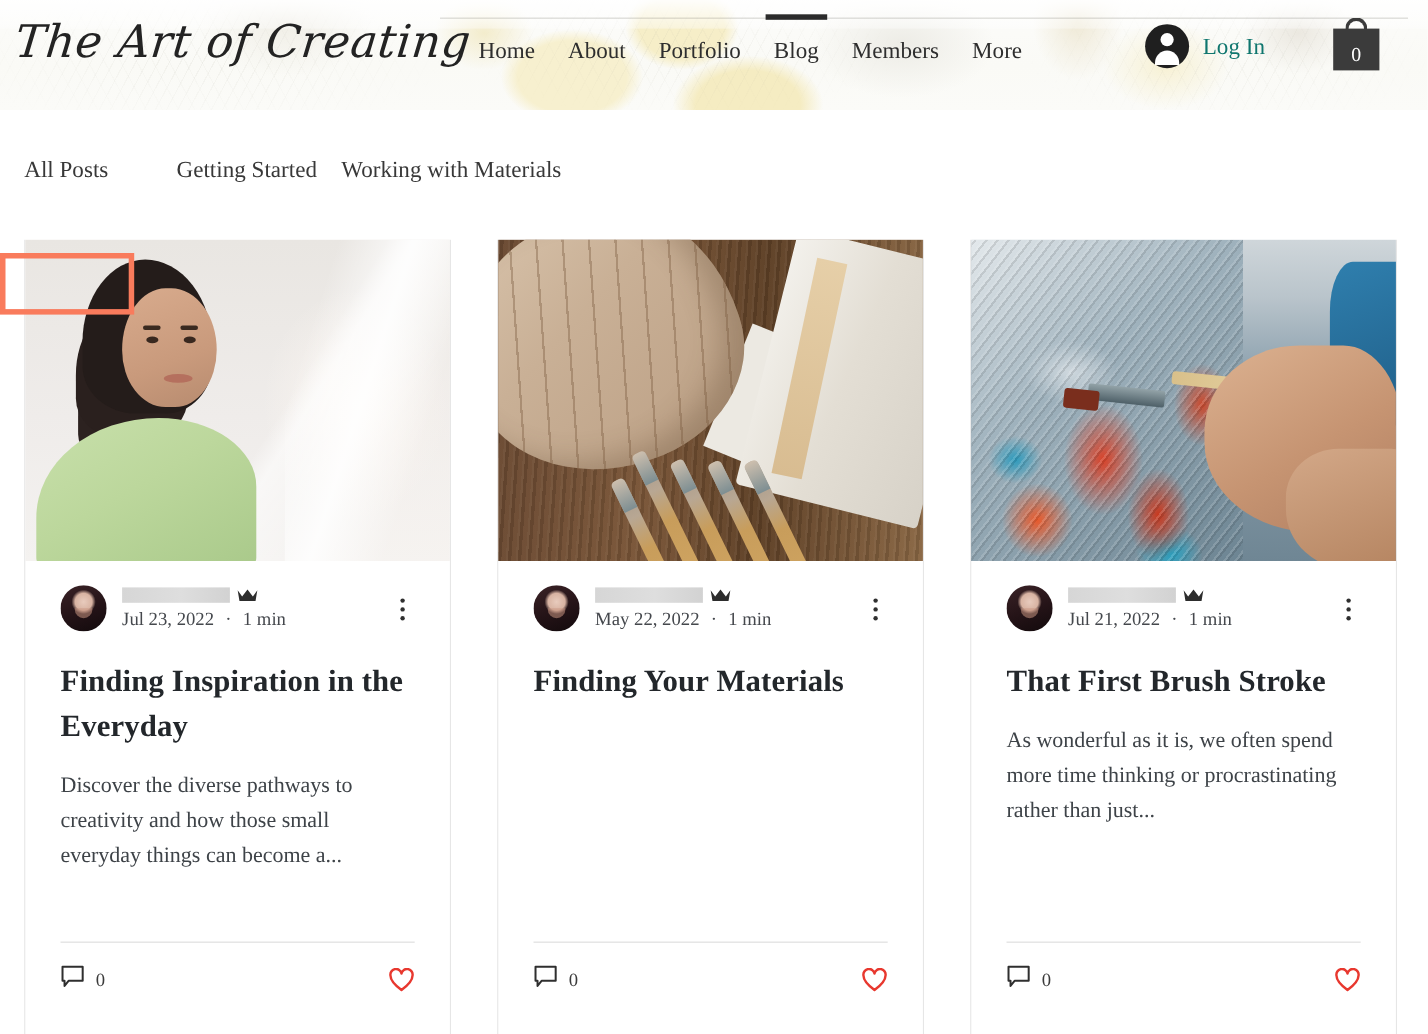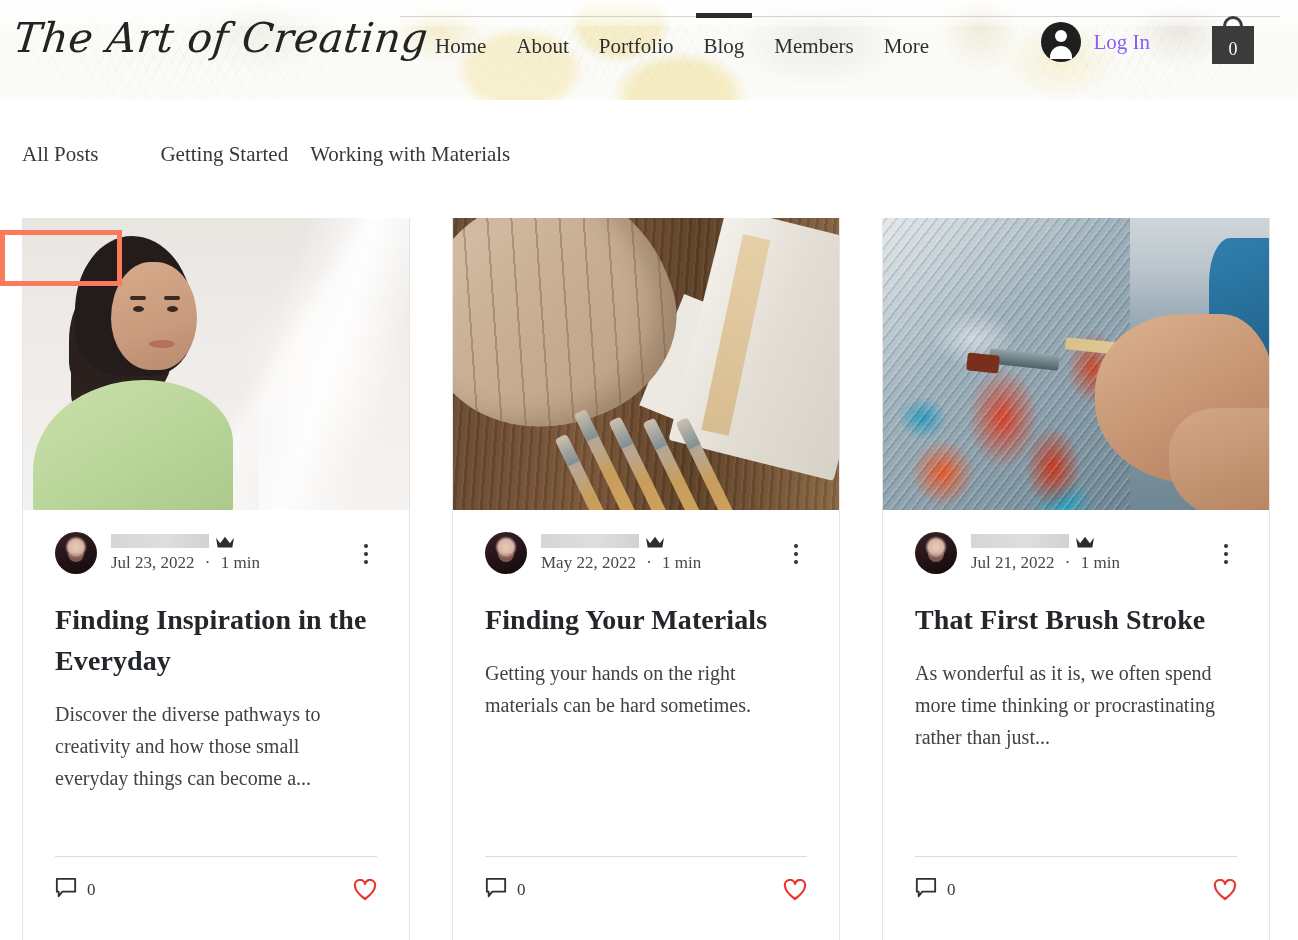--- a/index.html
+++ b/index.html
@@ -112,21 +112,21 @@
   .avatar-circle::before {
     content: ""; position: absolute;
     left: 50%; top: 8px; transform: translateX(-50%);
     width: 12px; height: 12px; border-radius: 50%; background: #fff;
   }
   .avatar-circle::after {
     content: ""; position: absolute;
     left: 50%; bottom: 3px; transform: translateX(-50%);
     width: 22px; height: 13px; border-radius: 11px 11px 0 0; background: #fff;
   }
-  .login-label { font-size: 21px; color: #8b5cf6; }
+  .login-label { font-size: 21px; color: #0f766e; }
 
   .cart {
     position: absolute;
     right: 44px; top: 16px;
     width: 42px; height: 48px;
     z-index: 4; cursor: pointer;
   }
   .cart-body {
     position: absolute; left: 0; bottom: 0;
     width: 42px; height: 38px; background: #3b3b3b;
@@ -597,21 +597,20 @@
           </div>
         </div>
         <div class="more-menu">
           <span></span>
             <span></span>
             <span></span>
         </div>
       </div>
 
       <h2 class="post-title">Finding Your Materials</h2>
-      <p class="post-excerpt">Getting your hands on the right materials can be hard sometimes.</p>
     </div>
 
     <div class="card-footer">
       <div class="card-divider"></div>
       <div class="footer-row">
         <div class="comments">
           <span>
             <svg viewBox="0 0 24 24" width="22" height="22" aria-hidden="true">
               <path d="M2 2 H22 V16 H8 L4 21 V16 H2 Z" fill="none" stroke="#2f2f2f" stroke-width="2" stroke-linejoin="round"></path>
             </svg>

